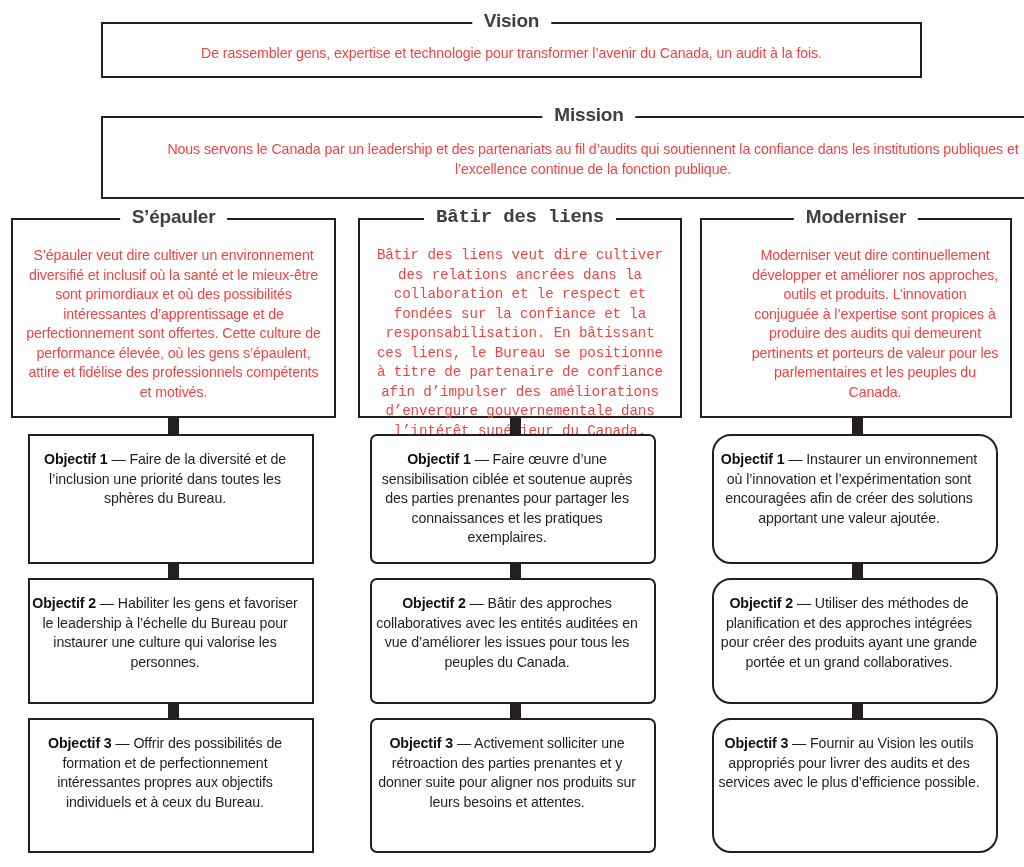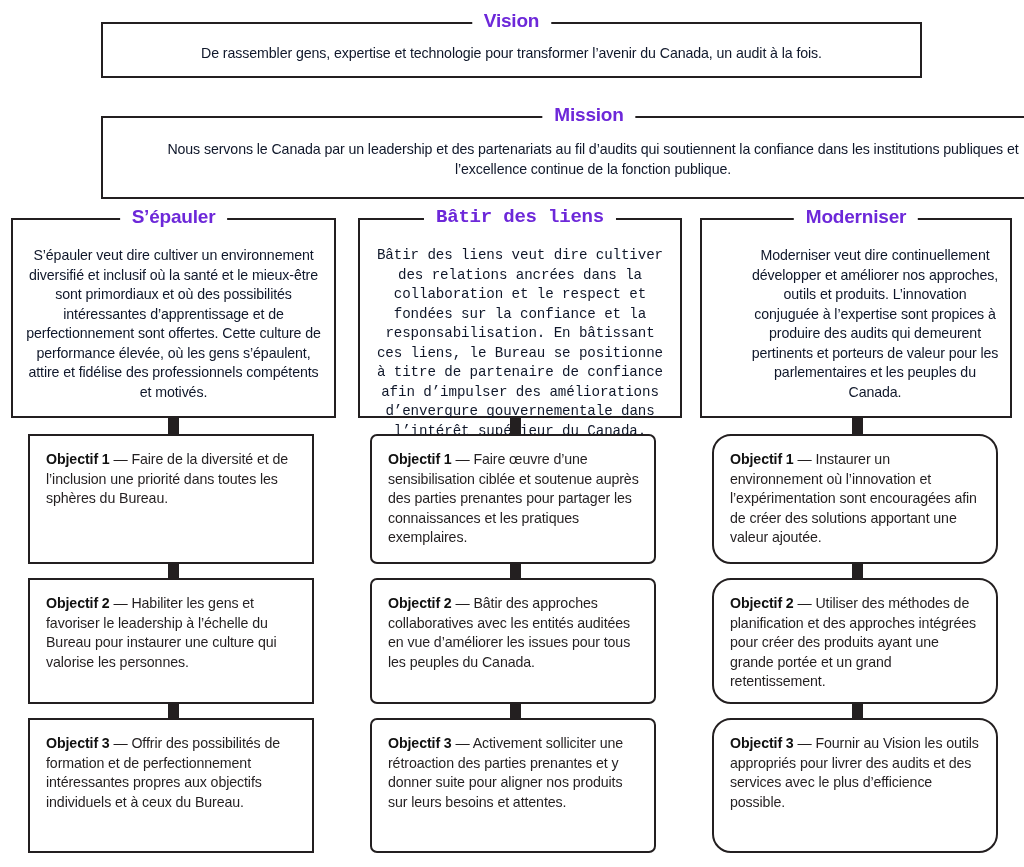--- a/index.html
+++ b/index.html
@@ -33,27 +33,27 @@
     top: -14px;
     left: 50%;
     transform: translateX(-50%);
     background: #ffffff;
     padding: 0 12px;
     font-size: 19px;
     font-weight: bold;
     line-height: 22px;
     white-space: nowrap;
     letter-spacing: -0.2px;
-    color: #6d28d9;
+    color: #404040;
   }
   .box-body {
     text-align: center;
     font-size: 14.2px;
     line-height: 19.5px;
-    color: #0f172a;
+    color: #ef4444;
     letter-spacing: -0.1px;
   }
 
   
   #vision-box {
     left: 101px;
     top: 22px;
     width: 821px;
     height: 56px;
   }
@@ -83,25 +83,25 @@
   #pillar-box-2 { left: 700px; width: 312px; padding-left: 38px; }
 
   
   .obj-box {
     position: absolute;
     box-sizing: border-box;
     border: 2.5px solid #231f20;
     background: #ffffff;
   }
   .obj-text {
-    text-align: left;
+    text-align: center;
     font-size: 14.2px;
     line-height: 19.5px;
     color: #231f20;
-    padding: 14px 12px 0 16px;
+    padding: 14px 12px 0 0;
     letter-spacing: -0.1px;
   }
   .obj-text b {
     font-weight: bold;
     color: #111111;
   }
 
   
   .col-0 { left: 28px;  width: 286px; }
   .col-1 { left: 370px; width: 286px; border-radius: 7px; }
@@ -193,21 +193,21 @@
   </div>
   <div class="connector conn-c2 conn-r0"></div>
   <div class="obj-box col-2 row-0">
     <div class="obj-text">
       <b>Objectif 1</b><span> — </span><span>Instaurer un environnement où l’innovation et l’expérimentation sont encouragées afin de créer des solutions apportant une valeur ajoutée.</span>
     </div>
   </div>
   <div class="connector conn-c2 conn-r1"></div>
   <div class="obj-box col-2 row-1">
     <div class="obj-text">
-      <b>Objectif 2</b><span> — </span><span>Utiliser des méthodes de planification et des approches intégrées pour créer des produits ayant une grande portée et un grand retentissement.</span>
+      <b>Objectif 2</b><span> — </span><span>Utiliser des méthodes de planification et des approches intégrées pour créer des produits ayant une grande portée et un grand collaboratives.</span>
     </div>
   </div>
   <div class="connector conn-c2 conn-r2"></div>
   <div class="obj-box col-2 row-2">
     <div class="obj-text">
       <b>Objectif 3</b><span> — </span><span>Fournir au Vision les outils appropriés pour livrer des audits et des services avec le plus d’efficience possible.</span>
     </div>
   </div>
 
 </div>

